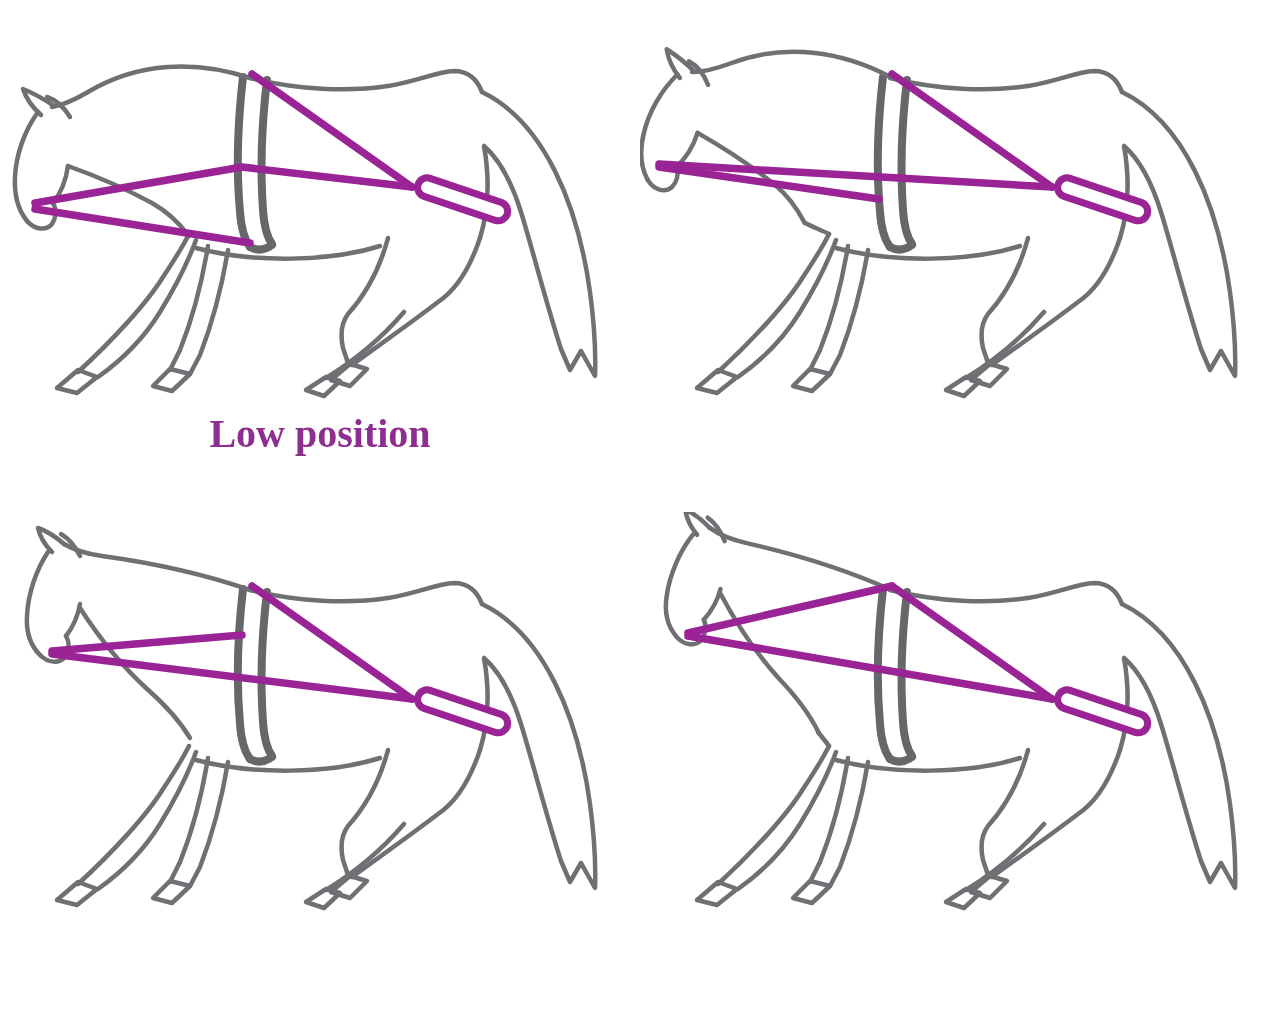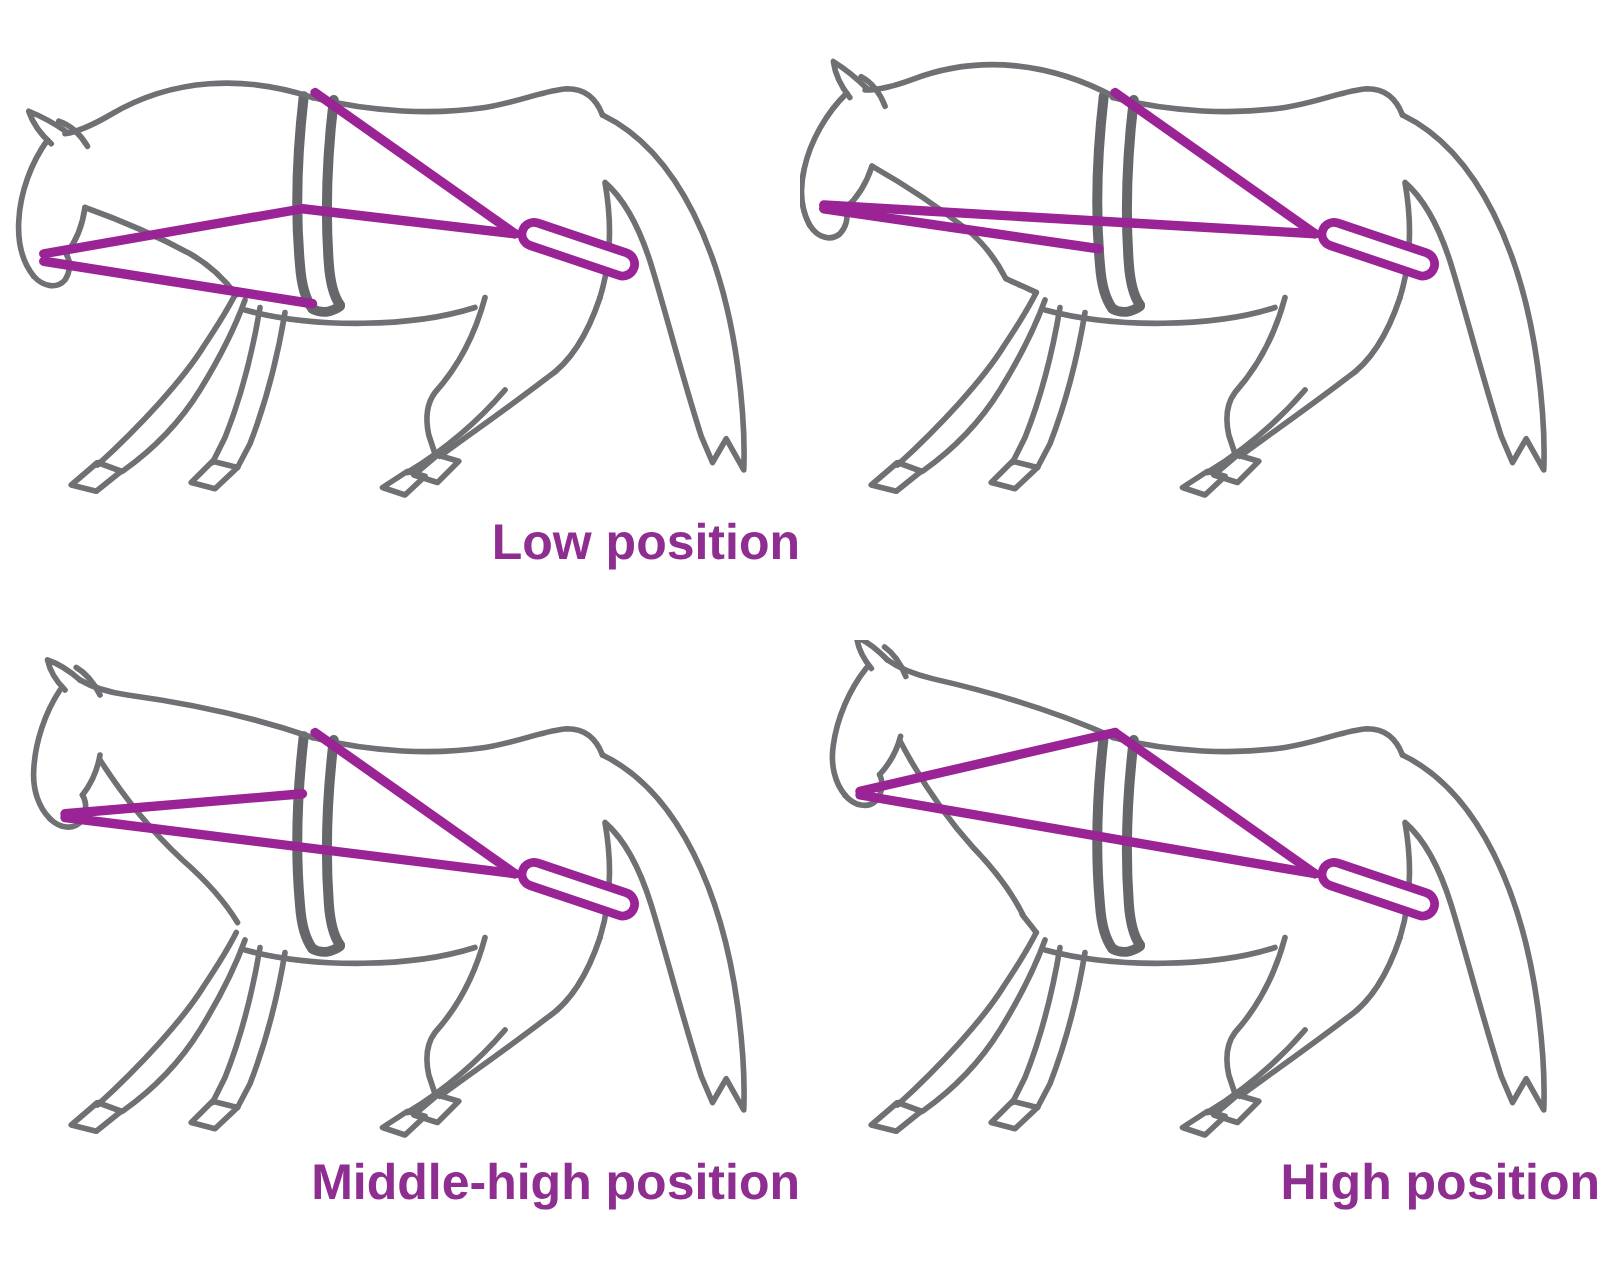--- a/index.html
+++ b/index.html
@@ -8,22 +8,22 @@
     display: grid;
     grid-template-columns: 640px 640px;
     grid-template-rows: 512px 512px;
     background: #ffffff;
     overflow: hidden;
   }
   figure.panel { margin: 0; padding: 0; position: relative; }
   figure.panel svg.scene { display: block; width: 640px; height: 400px; }
   figcaption {
     margin-top: 12px;
-    text-align: right;
-    font-family: Liberation Sans, sans-serif;
+    text-align: center;
+    font-family: Liberation Serif, serif;
     font-weight: bold;
     font-size: 40px;
     letter-spacing: 0px;
     color: #8e2e90;
     line-height: 1.1;
   }
   .defs-holder { position: absolute; width: 0; height: 0; overflow: hidden; }
 </style>
 </head>
 <body>
@@ -118,31 +118,29 @@
     <svg class="scene" viewBox="0 0 640 400">
       <use href="#horse-body" xlink:href="#horse-body"></use>
       <use href="#head-high" xlink:href="#head-high"></use>
       <g fill="none" stroke="#9a2396" stroke-width="7.5" stroke-linecap="round" stroke-linejoin="round">
         <use href="#aid-loop" xlink:href="#aid-loop"></use>
         <path d="M252,74 L412,187"></path>
         <path d="M52,142 L412,187"></path>
         <path d="M52,139 L242,123"></path>
       </g>
     </svg>
-    <figcaption>Middle-high position</figcaption>
   </figure>
 
   <figure class="panel">
     <svg class="scene" viewBox="0 0 640 400">
       <use href="#horse-body" xlink:href="#horse-body"></use>
       <use href="#head-high" xlink:href="#head-high" transform="rotate(5 252 90)"></use>
       <path d="M178,220 C182,225 186,230 189,234" fill="none" stroke="#6f7073" stroke-width="4.5" stroke-linecap="round"></path>
       <g fill="none" stroke="#9a2396" stroke-width="7.5" stroke-linecap="round" stroke-linejoin="round">
         <use href="#aid-loop" xlink:href="#aid-loop"></use>
         <path d="M48,121 L252,74"></path>
         <path d="M252,74 L412,187"></path>
         <path d="M48,124 L412,187"></path>
       </g>
     </svg>
-    <figcaption>High position</figcaption>
   </figure>
 
 </div>
 
 </body></html>

